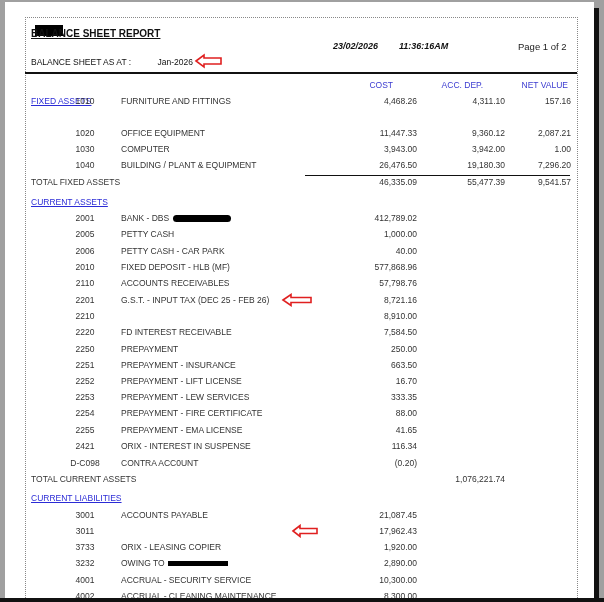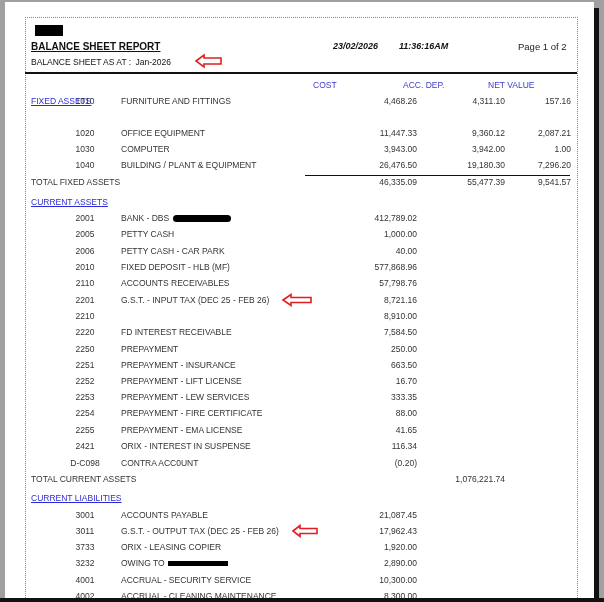--- a/index.html
+++ b/index.html
@@ -19,27 +19,27 @@
   .bottom-bar {
     position:absolute; left:0; top:598px; width:604px; height:4px; background:#111;
   }
   .frame {
     position:absolute; left:25px; top:17px; width:551px; height:600px;
     border-left:1px dotted #888; border-top:1px dotted #888; border-right:1px dotted #888;
   }
   .abs { position:absolute; white-space:nowrap; }
   .title { left:32px; top:22px; font-size:13px; font-weight:bold; color:#000; }
   .redact { display:inline-block; background:#000; vertical-align:middle; }
-  .report-name { left:31px; top:41px; font-size:10px; font-weight:bold; text-decoration:underline; color:#111; }
+  .report-name { left:31px; top:28px; font-size:10px; font-weight:bold; text-decoration:underline; color:#111; }
   .asat { left:31px; top:57px; font-size:8.5px; color:#111; }
   .date { left:333px; top:41px; font-size:9px; font-weight:bold; font-style:italic; color:#111; }
   .time { left:399px; top:41px; font-size:9px; font-weight:bold; font-style:italic; color:#111; }
   .pageno { left:518px; top:41px; font-size:9.5px; color:#222; }
   .hr-top { position:absolute; left:25px; top:72px; width:552px; height:2px; background:#111; }
-  .colhead { top:80px; font-size:8.5px; color:#3a3ad0; width:80px; }
+  .colhead { top:80px; font-size:8.5px; color:#3a3ad0; text-align:right; width:80px; }
   .section { left:31px; font-size:8.5px; color:#2b2bd6; text-decoration:underline; }
   .row { position:absolute; left:25px; width:552px; height:16px; font-size:8.5px; color:#333; }
   .row .code { position:absolute; left:35px; width:50px; text-align:center; }
   .row .desc { position:absolute; left:96px; }
   .row .cost { position:absolute; left:290px; width:102px; text-align:right; }
   .row .accdep { position:absolute; left:390px; width:90px; text-align:right; }
   .row .net { position:absolute; left:470px; width:76px; text-align:right; }
   .total-label { position:absolute; left:6px; }
   .total-line { position:absolute; left:305px; top:175px; width:265px; height:1px; background:#111; }
   .arrow { position:absolute; }
@@ -51,21 +51,21 @@
 <div class="shadow"></div>
 <div class="bottom-bar"></div>
 <div class="frame"></div>
 
 <div class="abs title">
   <span class="redact" style="width:28px;height:11px;margin-left:3px;"></span>
 </div>
 <div class="abs report-name">BALANCE  SHEET REPORT</div>
 <div class="abs asat">
   <span>BALANCE SHEET AS AT  :</span>
-  <span style="margin-left:2px;">Jan-2026</span>
+  <span style="margin-left:24px;">Jan-2026</span>
 </div>
 <svg class="arrow" style="left:194px;top:53px;" width="30" height="16" viewBox="0 0 30 16">
   <path d="M2 8 L10 2 L10 5 L27 5 L27 11 L10 11 L10 14 Z" fill="none" stroke="#e02020" stroke-width="1.6"></path>
 </svg>
 <div class="abs date">23/02/2026</div>
 <div class="abs time">11:36:16AM</div>
 <div class="abs pageno">Page 1 of 2</div>
 <div class="hr-top"></div>
 
 <div class="abs colhead" style="left:313px;">COST</div>
@@ -201,21 +201,20 @@
 
 <div class="abs section" style="top:493px;">CURRENT LIABILITIES</div>
 
 <div class="row" style="top:510px;">
   <span class="code">3001</span>
   <span class="desc">ACCOUNTS PAYABLE</span>
   <span class="cost">21,087.45</span>
 </div>
 <div class="row" style="top:526px;">
   <span class="code">3011</span>
-  <span class="desc">G.S.T. - OUTPUT TAX  (DEC 25 - FEB 26)</span>
   <span class="cost">17,962.43</span>
 </div>
 <svg class="arrow" style="left:291px;top:524px;" width="28" height="14" viewBox="0 0 28 14">
   <path d="M2 7 L9 1.5 L9 4.5 L26 4.5 L26 9.5 L9 9.5 L9 12.5 Z" fill="none" stroke="#e02020" stroke-width="1.6"></path>
 </svg>
 <div class="row" style="top:542px;">
   <span class="code">3733</span>
   <span class="desc">ORIX - LEASING COPIER</span>
   <span class="cost">1,920.00</span>
 </div>

